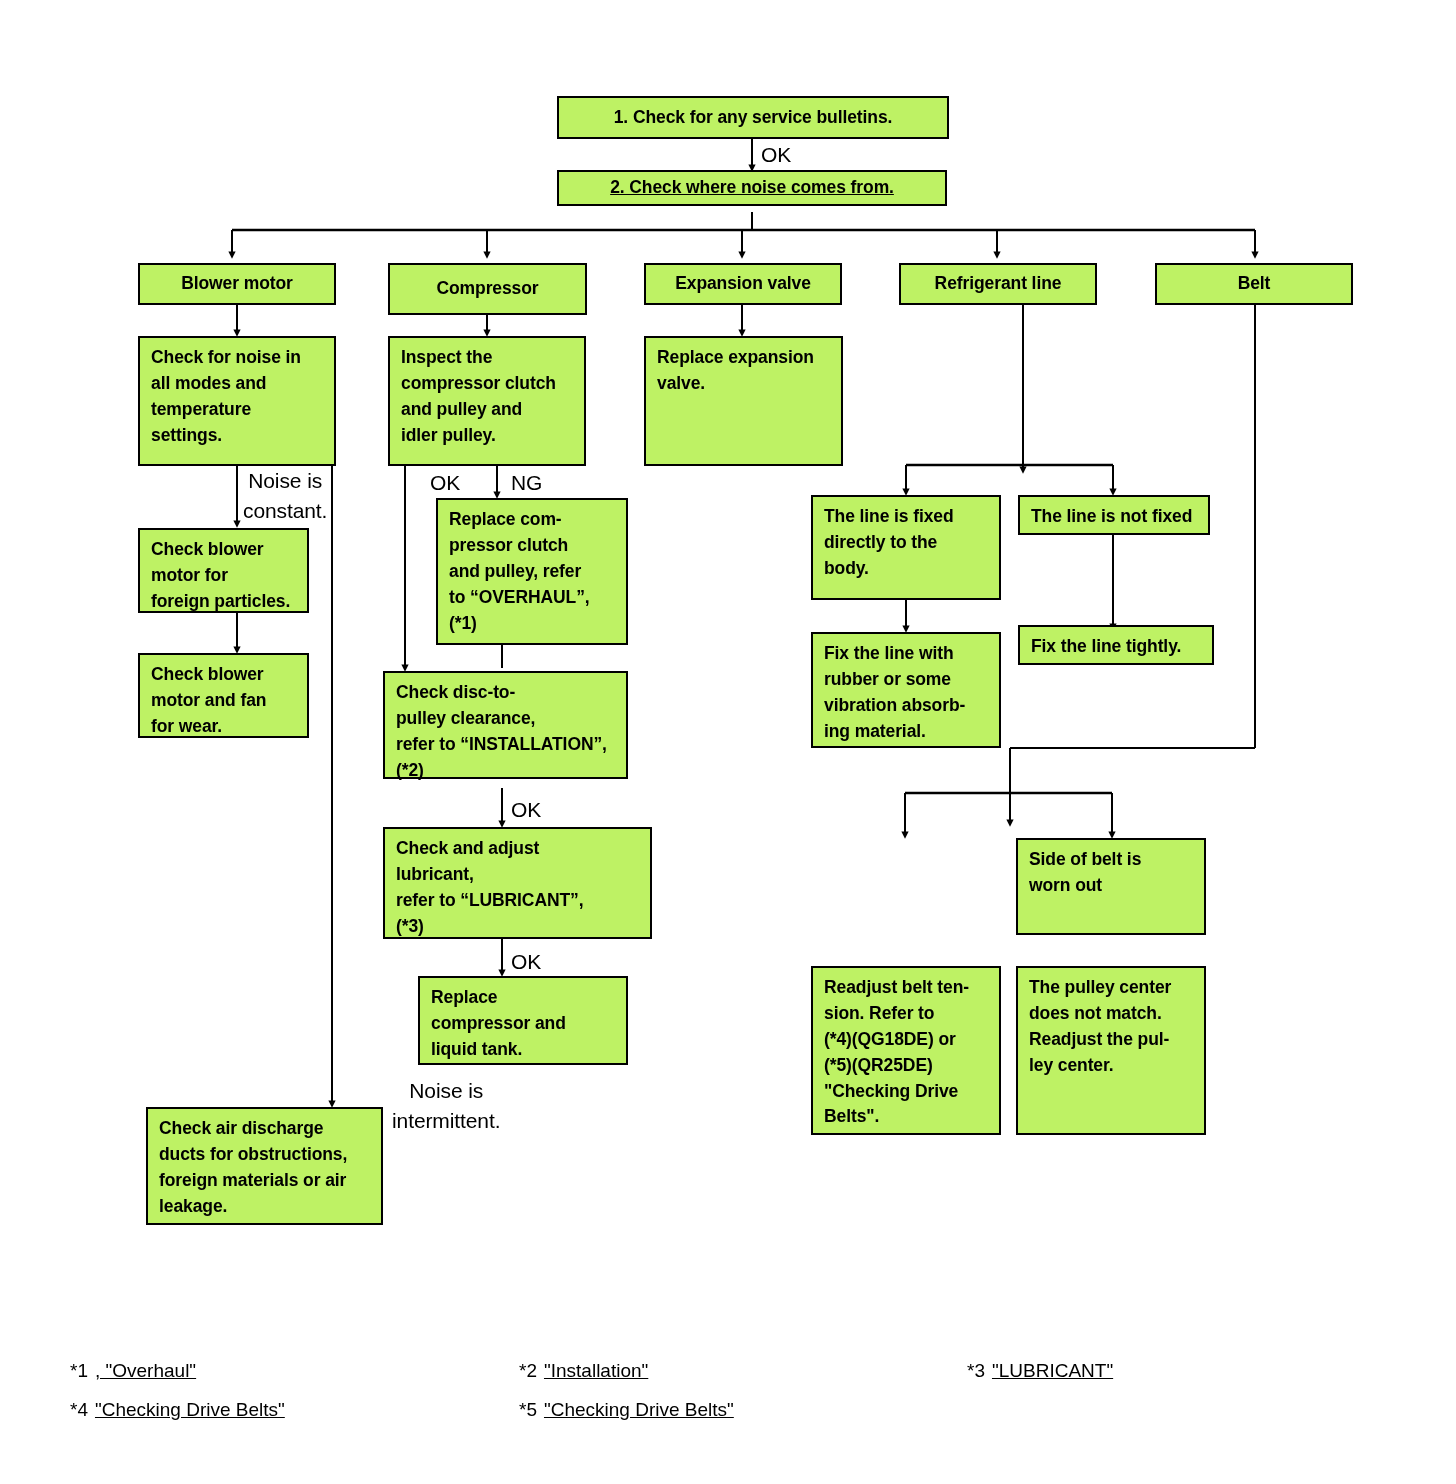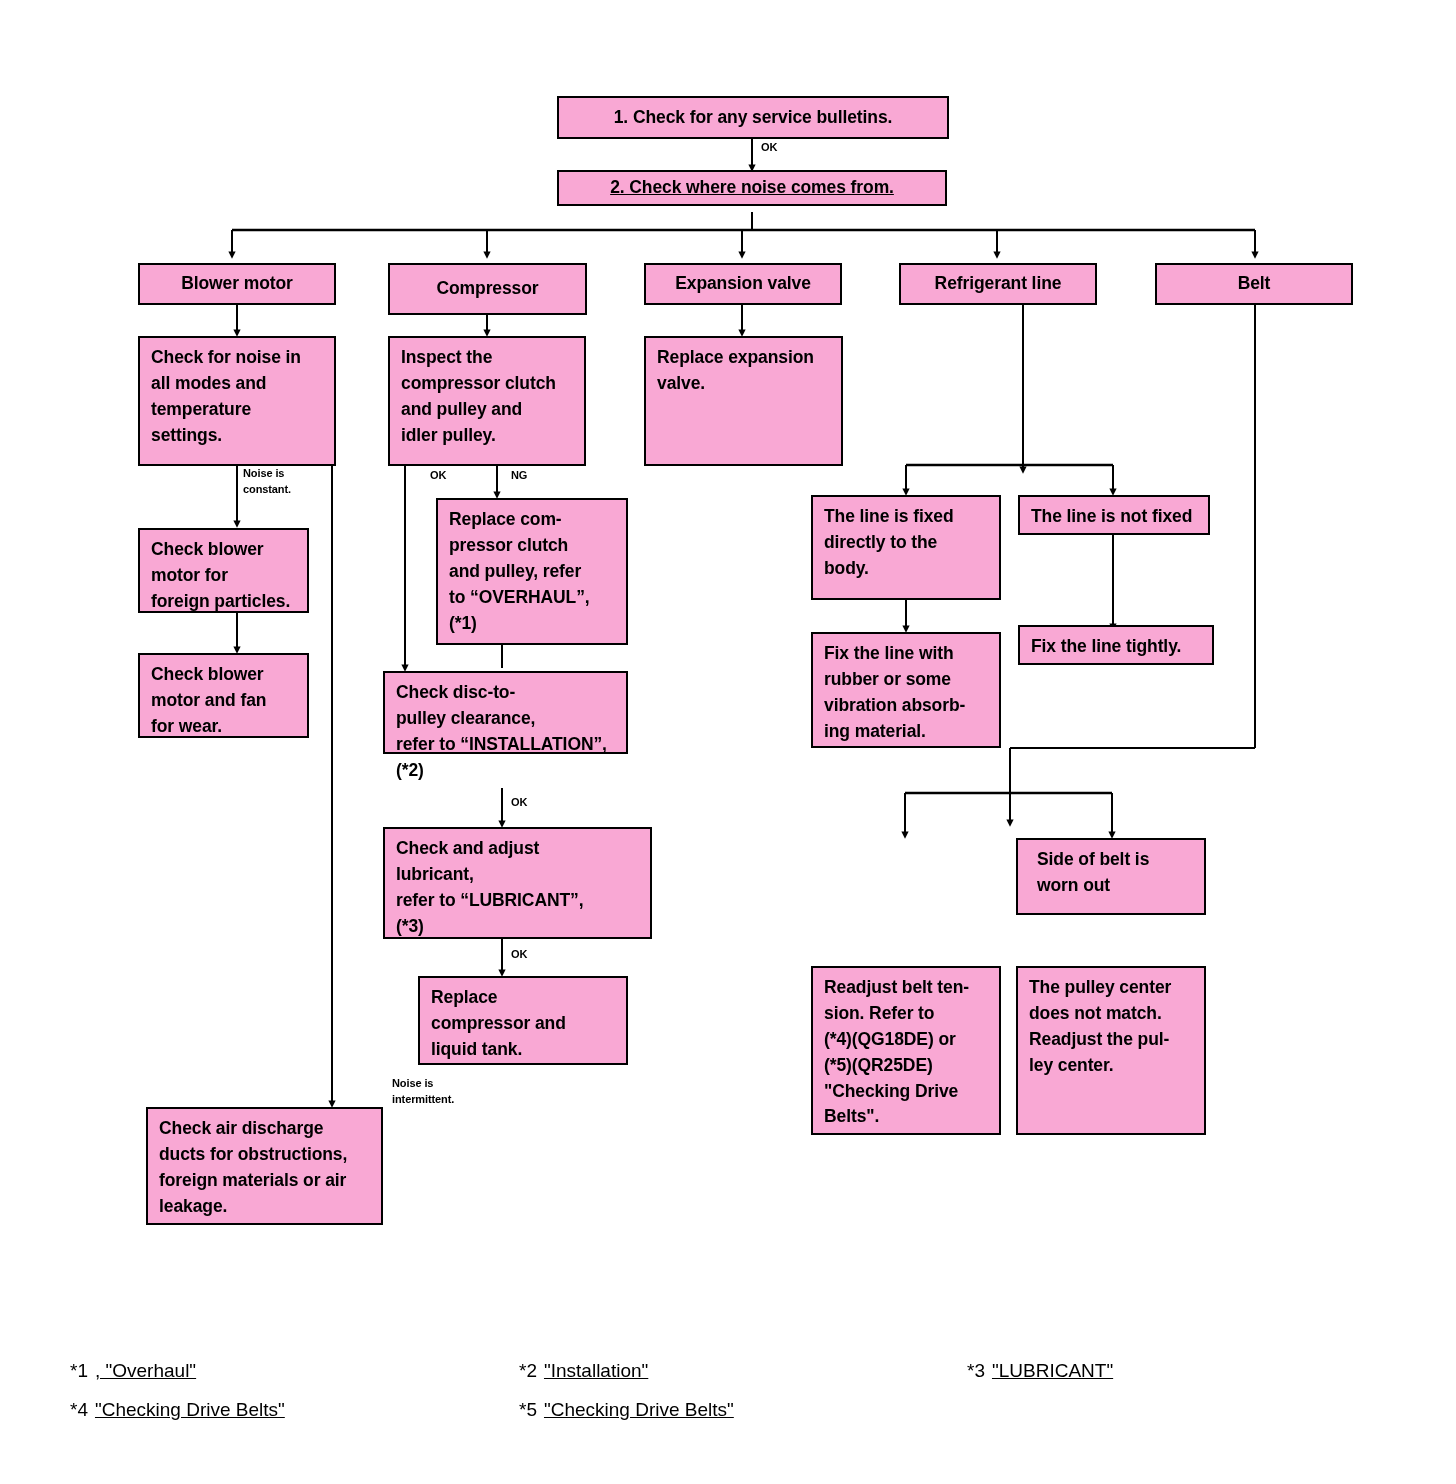--- a/index.html
+++ b/index.html
@@ -1,27 +1,27 @@
 <!DOCTYPE html>
 <html><head>
 <meta charset="utf-8">
 <style>
   html,body{margin:0;padding:0;background:#ffffff;}
   body{width:1456px;height:1484px;position:relative;
        font-family:"Liberation Sans",sans-serif;color:#000;}
   #stage{position:absolute;left:0;top:0;width:1456px;height:1484px;overflow:hidden;}
   svg#wires{position:absolute;left:0;top:0;width:1456px;height:1484px;pointer-events:none;}
-  .box{position:absolute;box-sizing:border-box;background:#f9a8d4;
+  .box{position:absolute;box-sizing:border-box;background:#bef264;
        border:2px solid #000;display:flex;align-items:flex-start;}
   .box .txt{padding:7px 9px 0 11px;font-size:17.5px;line-height:1.48;
             font-weight:700;letter-spacing:-0.1px;white-space:pre-line;}
   .box.ctr{align-items:center;justify-content:center;}
   .box.ctr .txt{padding:0;text-align:center;}
-  .lbl{position:absolute;font-size:11px;font-weight:700;line-height:1.42;
-       white-space:pre-line;letter-spacing:-0.1px;}
+  .lbl{position:absolute;font-size:21px;font-weight:400;line-height:1.42;
+       white-space:pre-line;letter-spacing:-0.1px;text-align:center;}
   .fn{position:absolute;font-size:19px;font-weight:400;white-space:nowrap;}
   .fn .num{margin-right:7px;}
   .fn .ref{text-decoration:underline;}
 </style>
 </head>
 <body>
 
 <div id="stage">
 
   <svg id="wires" viewBox="0 0 1456 1484" xmlns="http://www.w3.org/2000/svg">
@@ -142,21 +142,21 @@
   <div class="lbl" style="left:511px;top:468px;">NG</div>
 
   <div class="box" style="left:436px;top:498px;width:192px;height:147px;">
     <span class="txt">Replace com-
 pressor clutch
 and pulley, refer
 to “OVERHAUL”,
 (*1)</span>
   </div>
 
-  <div class="box" style="left:383px;top:671px;width:245px;height:83px;">
+  <div class="box" style="left:383px;top:671px;width:245px;height:108px;">
     <span class="txt">Check disc-to-
 pulley clearance,
 refer to “INSTALLATION”,
 (*2)</span>
   </div>
 
   <div class="lbl" style="left:511px;top:795px;">OK</div>
 
   <div class="box" style="left:383px;top:827px;width:269px;height:112px;">
     <span class="txt">Check and adjust
@@ -196,21 +196,21 @@
 rubber or some
 vibration absorb-
 ing material.</span>
   </div>
 
   <div class="box" style="left:1018px;top:625px;width:196px;height:40px;">
     <span class="txt">Fix the line tightly.</span>
   </div>
 
 
-  <div class="box" style="left:1016px;top:838px;width:190px;height:77px;padding-left:8px;">
+  <div class="box" style="left:1016px;top:838px;width:190px;height:97px;">
     <span class="txt">Side of belt is
 worn out</span>
   </div>
 
   <div class="box" style="left:811px;top:966px;width:190px;height:169px;">
     <span class="txt">Readjust belt ten-
 sion. Refer to
 (*4)(QG18DE) or
 (*5)(QR25DE)
 "Checking Drive

